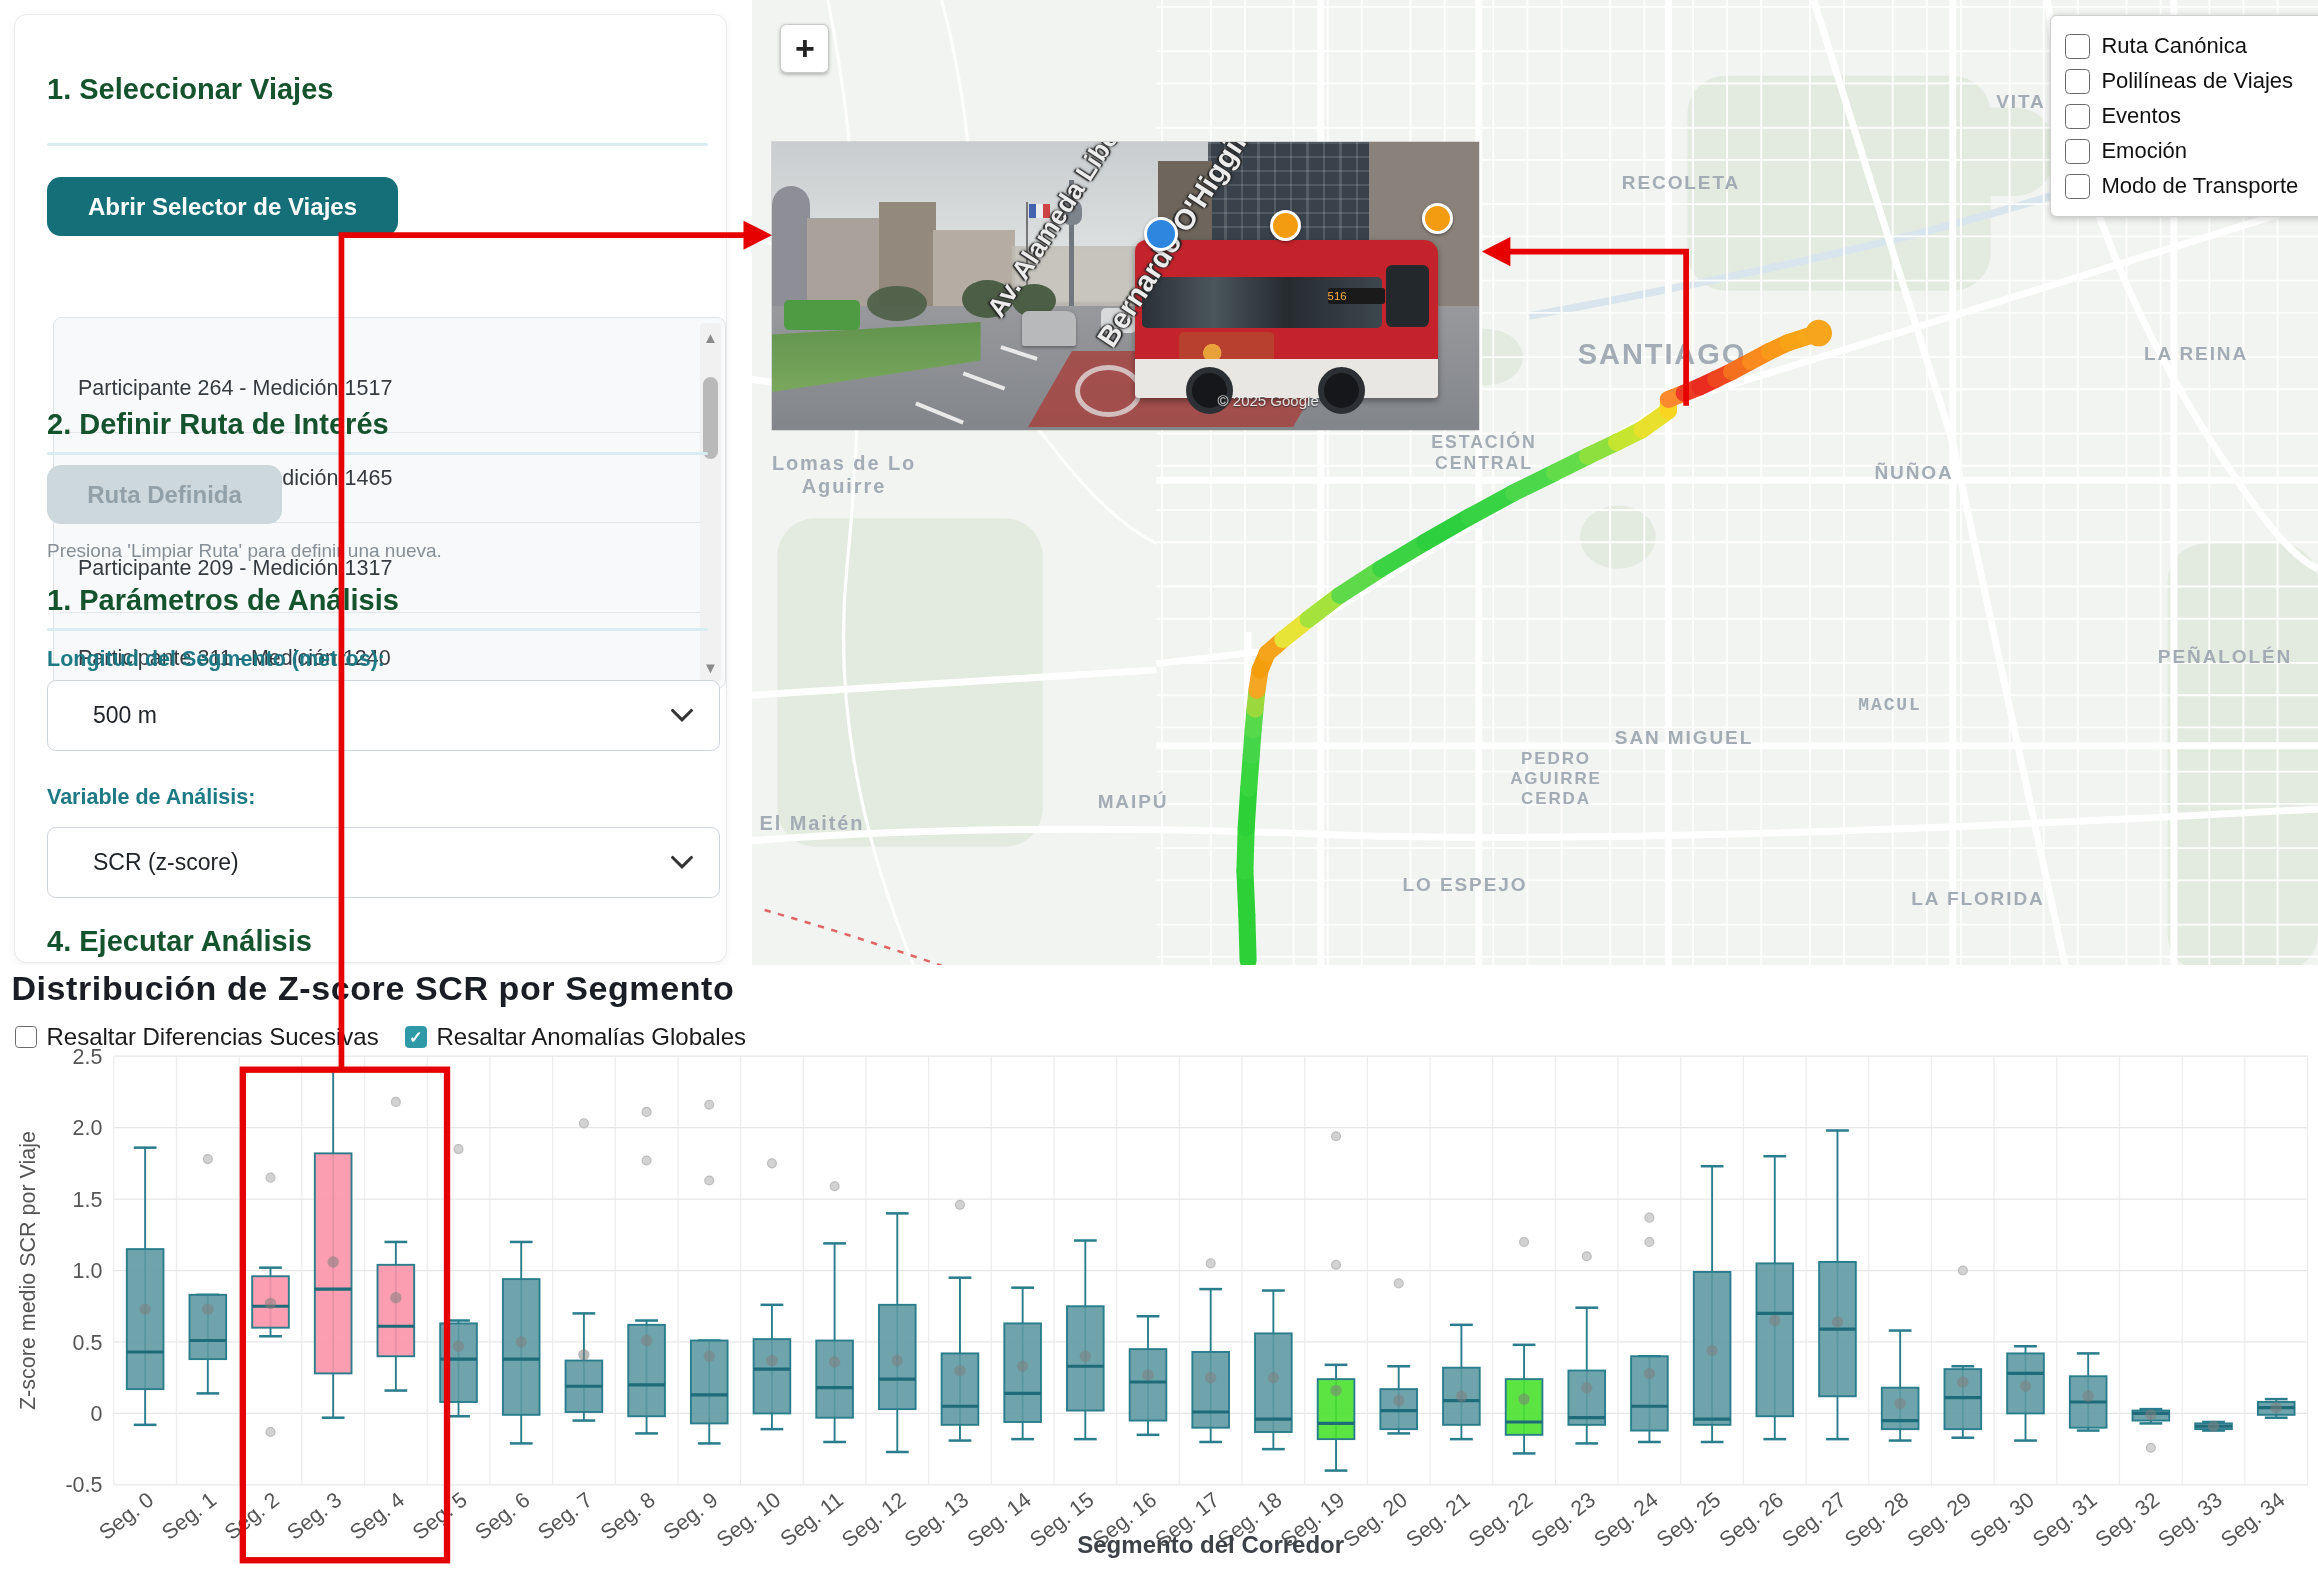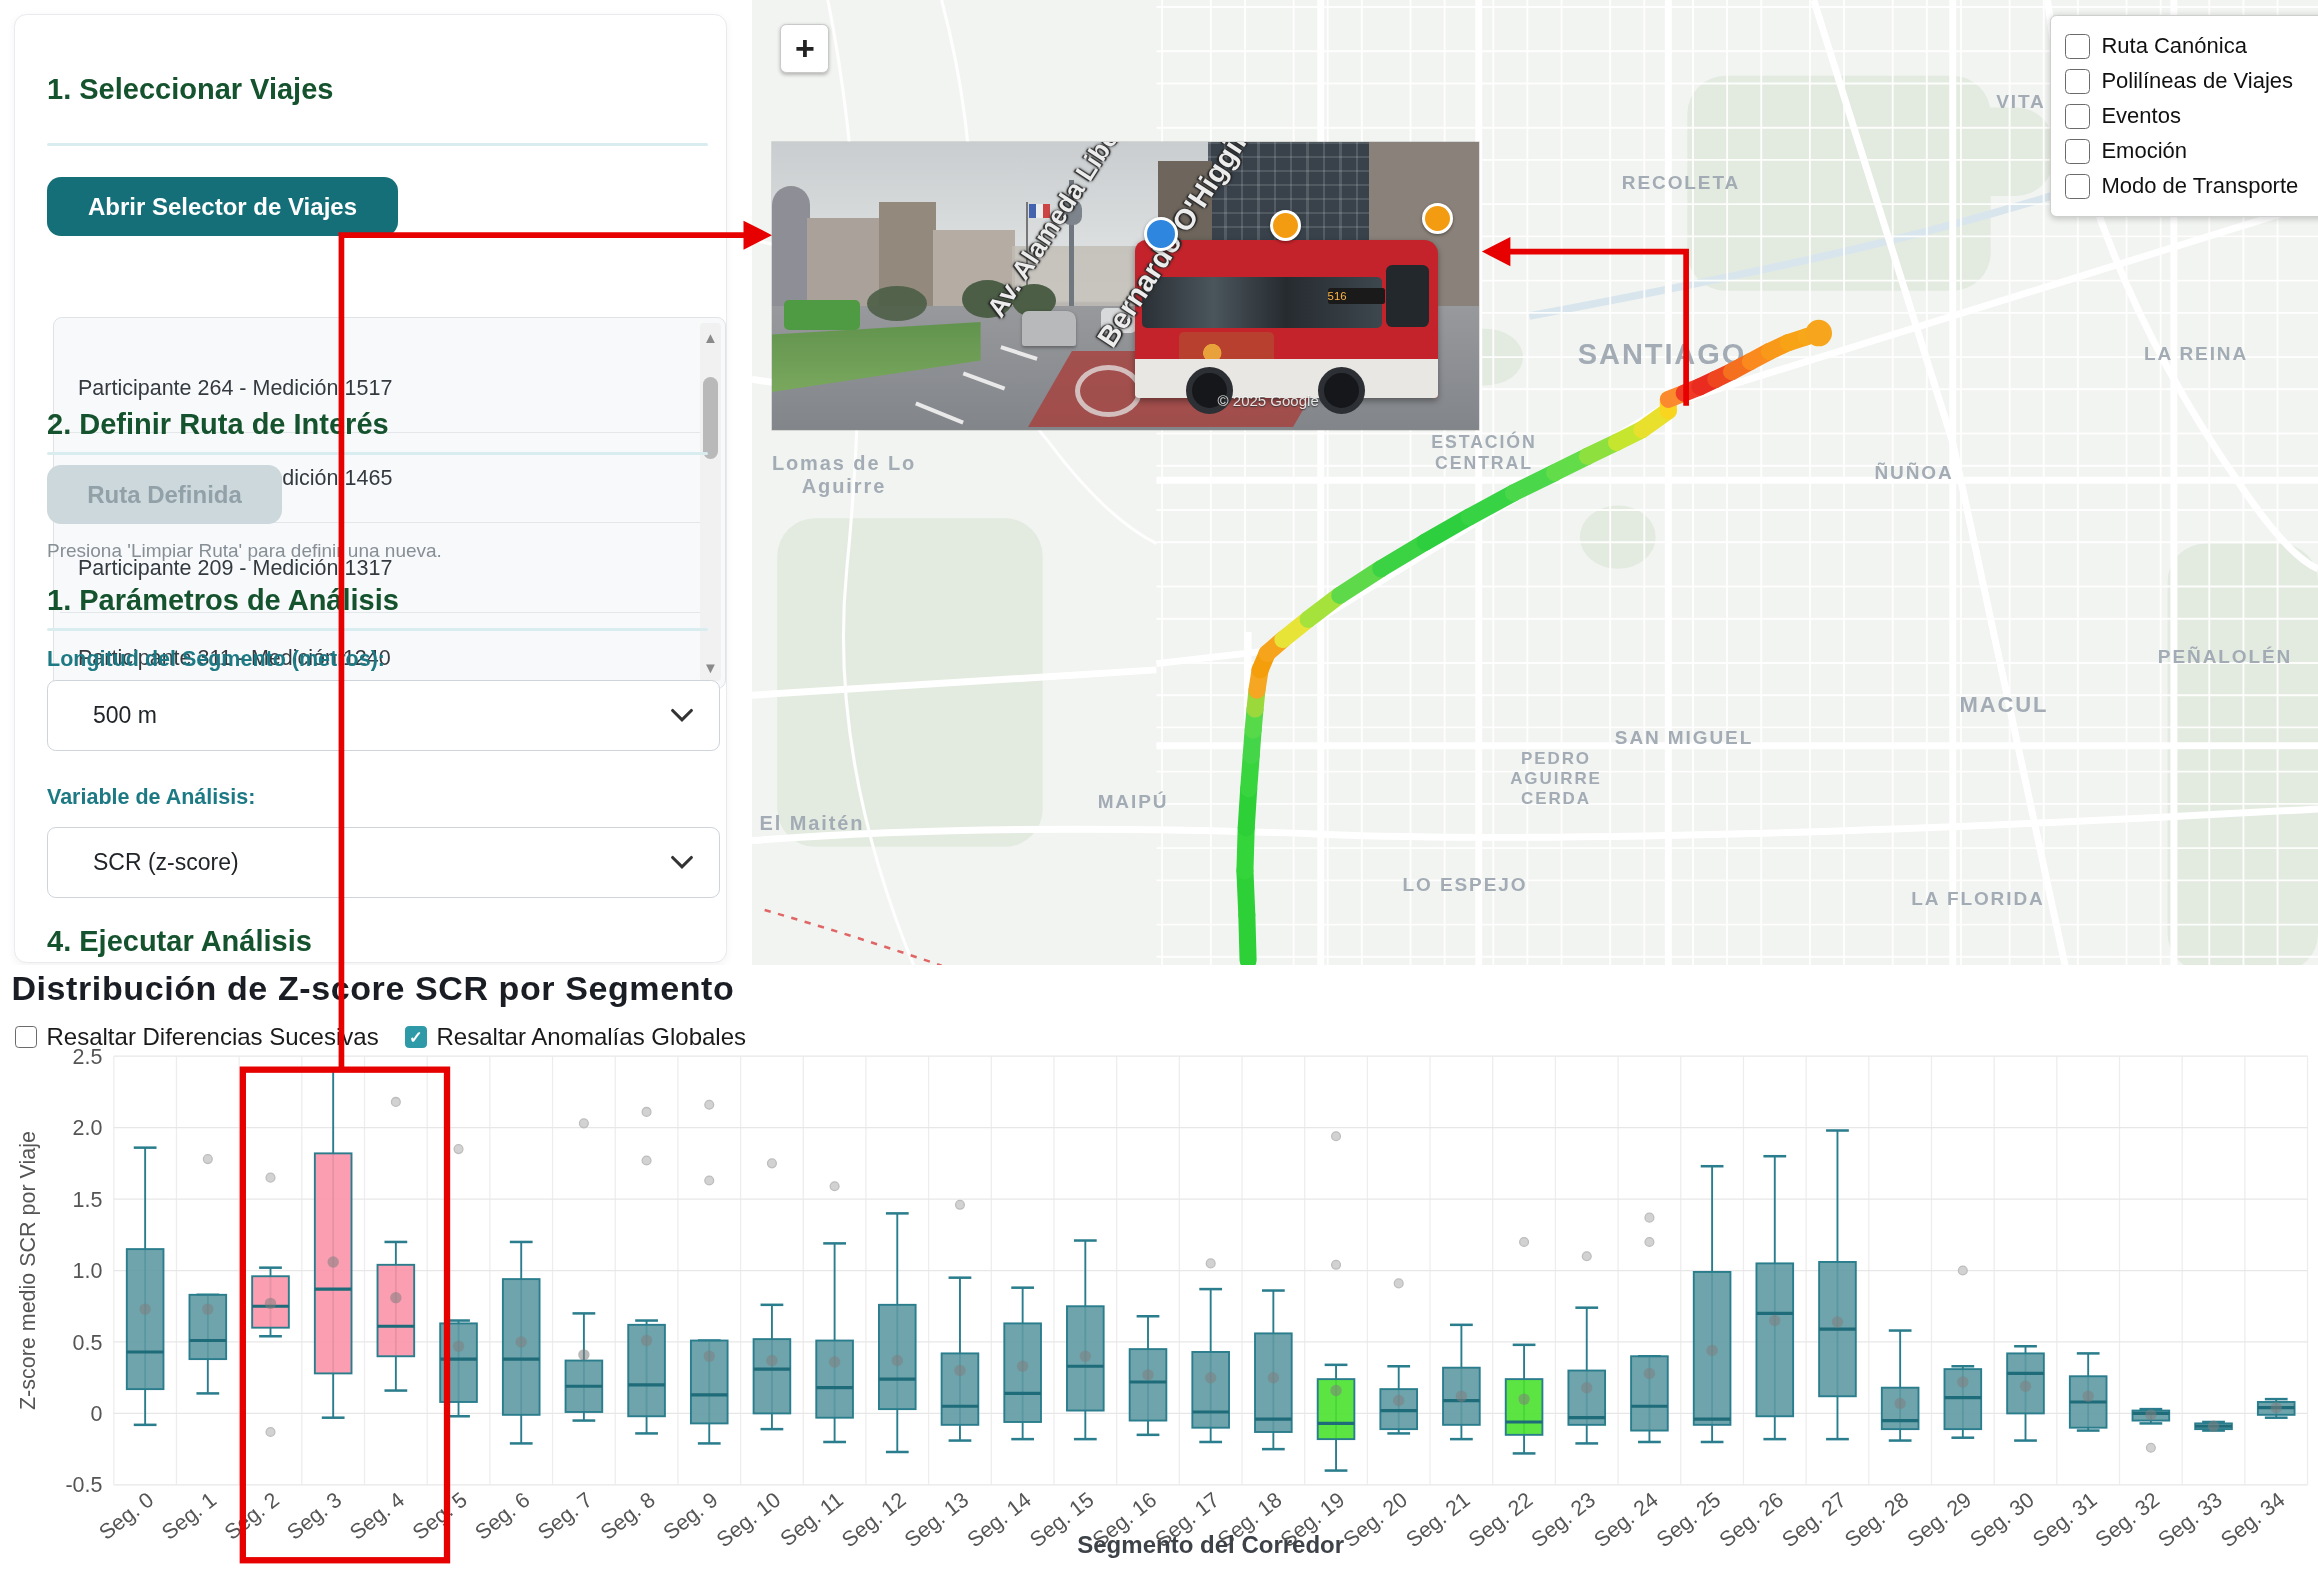--- a/index.html
+++ b/index.html
@@ -145,21 +145,21 @@
         <path d="M0,380 Q250,420 470,700 Q560,820 640,860" stroke="#fdfefd" stroke-width="5" fill="none"></path>
         <path d="M300,0 Q380,300 330,620" stroke="#fdfefd" stroke-width="5" fill="none"></path>
         <path d="M20,1440 Q160,1480 300,1528" stroke="#e06666" stroke-width="4" fill="none" stroke-dasharray="10 12"></path>
       </svg>
     <div id="map-labels">
         <div class="map-label" style="left: 929px; top: 183px; font-size: 19px;">RECOLETA</div>
         <div class="map-label" style="left: 1269px; top: 102px; font-size: 19px;">VITA</div>
         <div class="map-label" style="left: 1444px; top: 354px; font-size: 19px;">LA REINA</div>
         <div class="map-label" style="left: 1162px; top: 473px; font-size: 19px;">ÑUÑOA</div>
         <div class="map-label" style="left: 1473px; top: 657px; font-size: 19px;">PEÑALOLÉN</div>
-        <div class="map-label" style="left: 1252px; top: 705px; font-size: 22px;">MACUL</div>
+        <div class="map-label" style="left: 1138px; top: 705px; font-size: 18px; font-family: Liberation Mono, monospace;">MACUL</div>
         <div class="map-label" style="left: 932px; top: 738px; font-size: 19px;">SAN MIGUEL</div>
         <div class="map-label" style="left: 804px; top: 779px; font-size: 17px;">PEDRO
 AGUIRRE
 CERDA</div>
         <div class="map-label" style="left: 713px; top: 885px; font-size: 19px;">LO ESPEJO</div>
         <div class="map-label" style="left: 1226px; top: 899px; font-size: 19px;">LA FLORIDA</div>
         <div class="map-label" style="left: 60px; top: 823px; font-size: 20px;">El Maitén</div>
         <div class="map-label" style="left: 92px; top: 475px; font-size: 20px;">Lomas de Lo
 Aguirre</div>
         <div class="map-label" style="left: 381px; top: 802px; font-size: 19px;">MAIPÚ</div>

